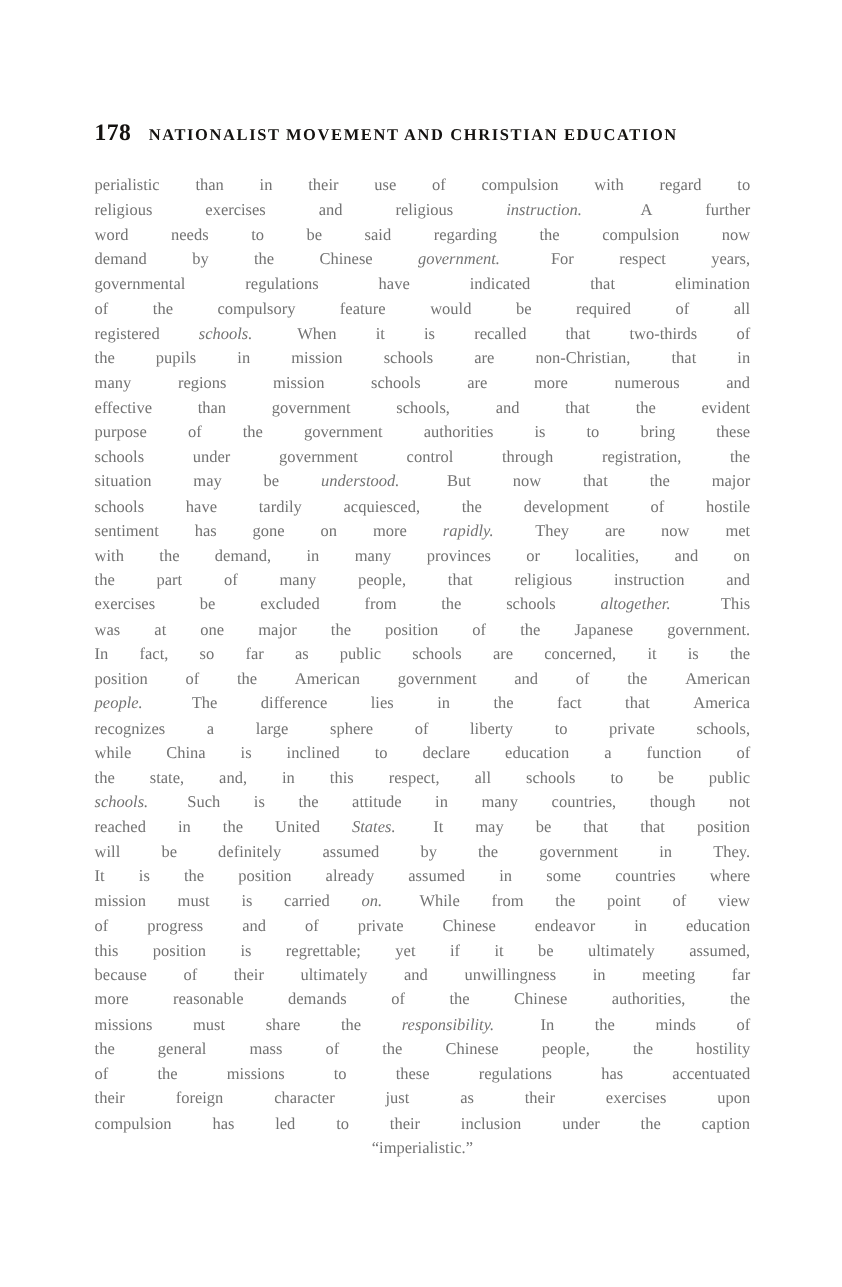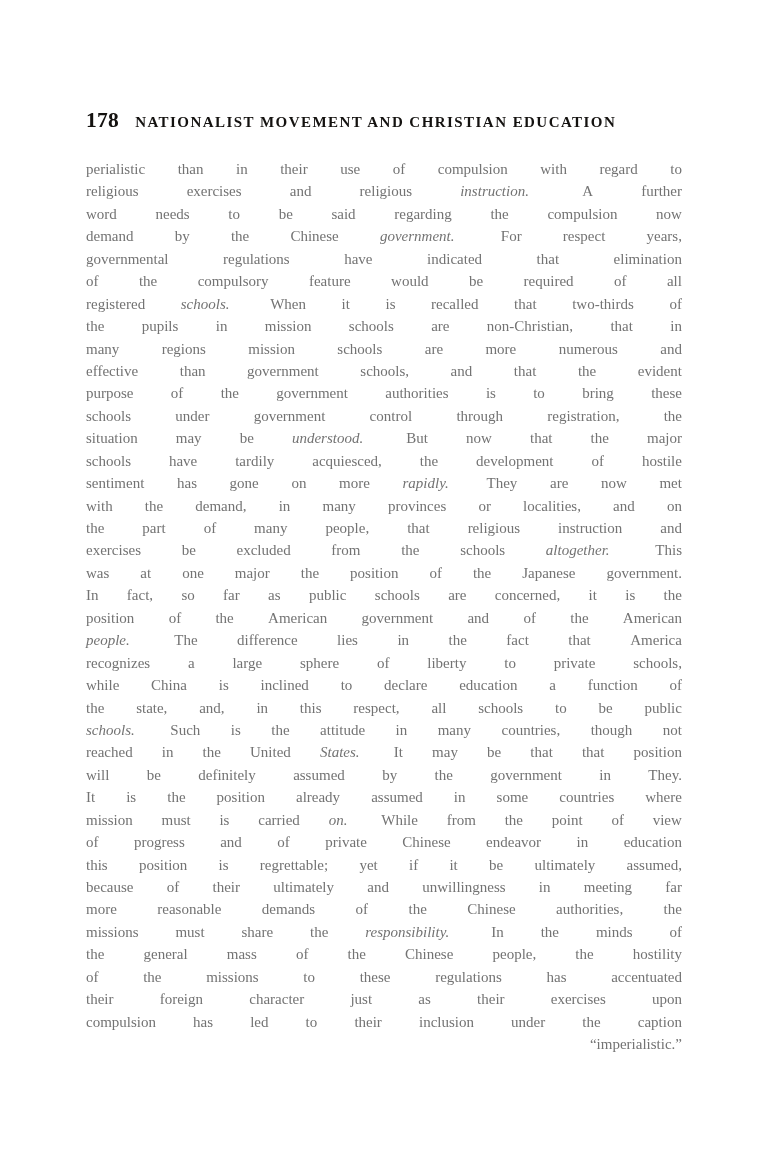--- a/index.html
+++ b/index.html
@@ -66,21 +66,21 @@
     color: #737373;
   }
 
   
   .line.justify {
     justify-content: space-between;
   }
 
   
   .line.flush {
-    justify-content: flex-end;
+    justify-content: center;
   }
 
   .line .w {
     display: inline-block;
   }
 
   
   .line .w.sentence-end {
     margin-right: 0.34em;
     font-style: italic;

